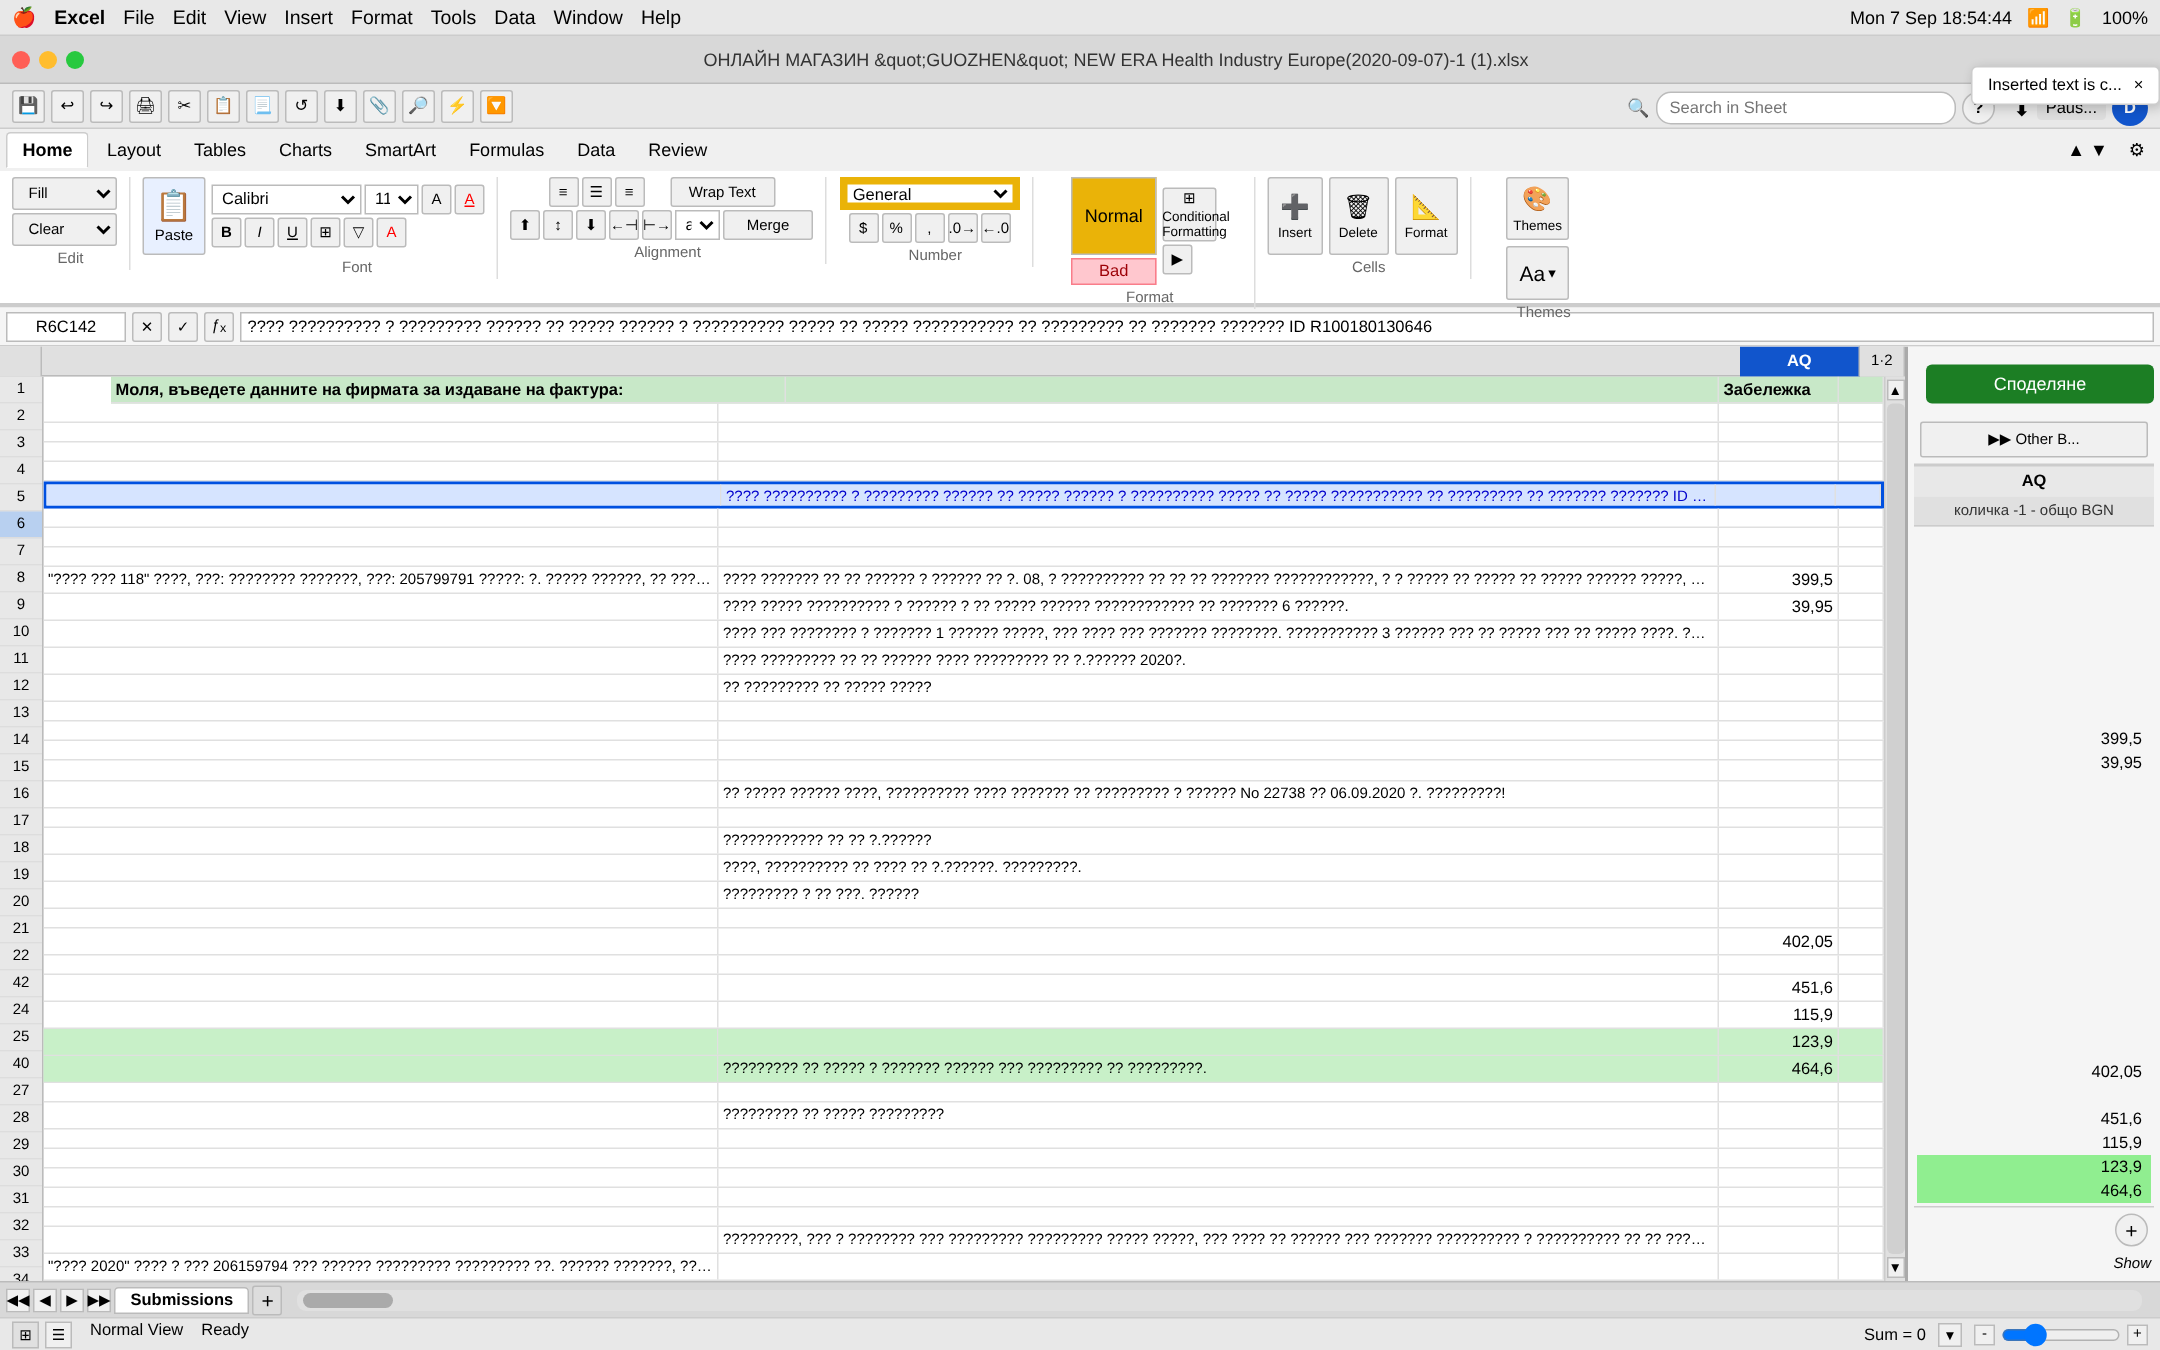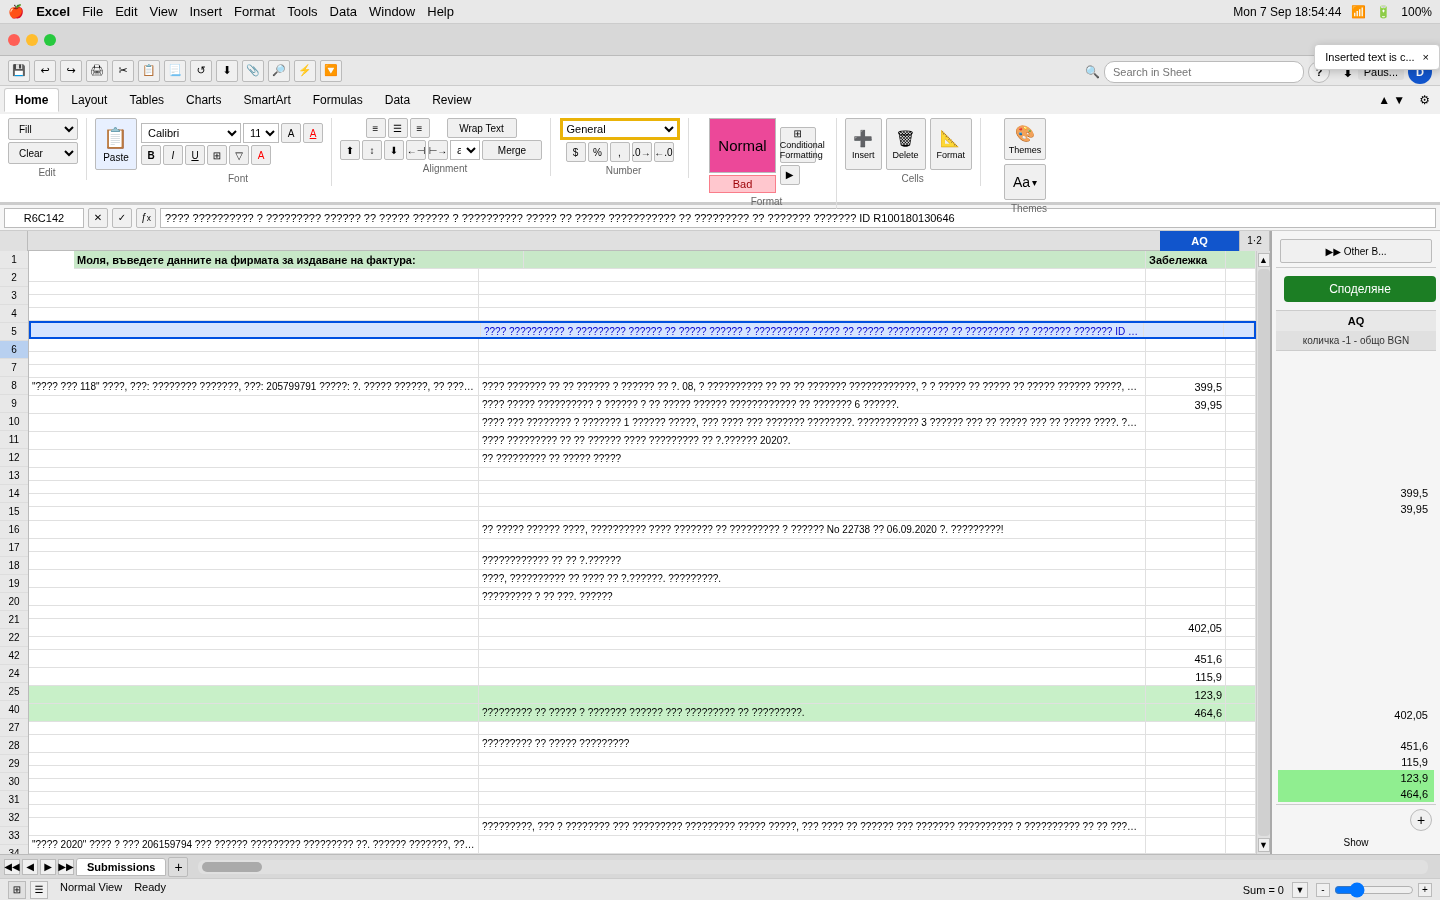--- a/index.html
+++ b/index.html
@@ -47,22 +47,22 @@
     .ribbon-group { display: flex; flex-direction: column; align-items: center; border-right: 1px solid #ddd; padding-right: 8px; padding-bottom: 16px; position: relative; min-width: 40px; }
     .ribbon-group-label { font-size: 10px; color: #666; position: absolute; bottom: 2px; left: 0; right: 0; text-align: center; }
     .ribbon-group-content { display: flex; gap: 2px; align-items: center; flex-wrap: wrap; }
 
     .rb-btn { height: 50px; padding: 2px 6px; background: #f0f0f0; border: 1px solid #bbb; border-radius: 2px; cursor: pointer; display: flex; flex-direction: column; align-items: center; justify-content: center; font-size: 10px; gap: 2px; min-width: 35px; }
     .rb-btn-small { height: 22px; padding: 1px 6px; background: #f0f0f0; border: 1px solid #bbb; border-radius: 2px; cursor: pointer; font-size: 10px; min-width: 50px; }
     .paste-large { height: 60px; width: 45px; background: #e8f0ff; border: 1px solid #bbb; border-radius: 2px; cursor: pointer; display: flex; flex-direction: column; align-items: center; justify-content: center; font-size: 10px; }
     .font-select { height: 20px; font-size: 11px; border: 1px solid #bbb; background: #fff; padding: 0 2px; }
 
     
-    .number-select { height: 22px; width: 120px; font-size: 11px; border: 3px solid #eab308; background: #fff; }
-    .cf-normal { background: #ec4899; border: 1px solid #bbb; padding: 18px 8px; font-size: 15px; cursor: pointer; }
+    .number-select { height: 22px; width: 120px; font-size: 11px; border: 5px solid #eab308; background: #fff; }
+    .cf-normal { background: #eab308; border: 1px solid #bbb; padding: 18px 8px; font-size: 12px; cursor: pointer; }
     .cf-bad { background: #ffc7ce; border: 1px solid #f97d8a; padding: 2px 8px; font-size: 11px; color: #9c0006; cursor: pointer; }
     .themes-btn { width: 36px; height: 36px; background: #f0f0f0; border: 1px solid #bbb; border-radius: 2px; cursor: pointer; display: flex; align-items: center; justify-content: center; font-size: 10px; }
 
     
     #formula-bar { height: 26px; display: flex; align-items: center; border-bottom: 1px solid #ccc; background: #f5f5f5; padding: 0 4px; gap: 4px; }
     #cell-ref { width: 80px; height: 20px; border: 1px solid #bbb; text-align: center; font-size: 11px; background: #fff; }
     #formula-icons { display: flex; gap: 4px; }
     #formula-input { flex: 1; height: 20px; border: 1px solid #bbb; font-size: 11px; background: #fff; padding: 0 4px; }
 
     
@@ -152,20 +152,21 @@
     </div>
 
     <div id="excel-window">
 
       <div id="title-bar">
         <div class="traffic-lights">
           <div class="traffic-light tl-red"></div>
           <div class="traffic-light tl-yellow"></div>
           <div class="traffic-light tl-green"></div>
         </div>
+        <div class="title">ОНЛАЙН МАГАЗИН &amp;quot;GUOZHEN&amp;quot; NEW ERA Health Industry Europe(2020-09-07)-1 (1).xlsx</div>
         <div class="right-controls" style="display:flex;align-items:center;gap:6px;">
           <div class="notif-area">
             <span>Inserted text is c...</span>
             <span class="notif-close">×</span>
           </div>
         </div>
       </div>
 
       <div id="quick-access" style="position:relative; padding-right: 240px;">
         <button class="qa-btn">💾</button>
@@ -682,26 +683,26 @@
             <div style="width:14px;background:#e0e0e0;border-left:1px solid #ccc;display:flex;flex-direction:column;align-items:center;padding:2px 0;">
               <button style="width:12px;height:14px;font-size:9px;border:1px solid #bbb;background:#f0f0f0;cursor:pointer;">▲</button>
               <div style="flex:1;width:12px;background:#d0d0d0;border-radius:4px;margin:2px 0;"></div>
               <button style="width:12px;height:14px;font-size:9px;border:1px solid #bbb;background:#f0f0f0;cursor:pointer;">▼</button>
             </div>
           </div>
         </div>
 
         <div id="right-sidebar" style="width:170px;background:#f5f5f5;border-left:2px solid #aaa;display:flex;flex-direction:column;overflow:hidden;">
 
+          <div style="padding:4px;">
+            <button id="share-button" style="background:#1c7e24;color:#fff;border:none;padding:6px 12px;border-radius:4px;font-size:12px;cursor:pointer;width:100%;">Споделяне</button>
+          </div>
+
           <div style="display:flex;align-items:center;gap:4px;padding:4px;border-bottom:1px solid #ccc;">
             <button class="sidebar-btn" style="font-size:10px;padding:2px 4px;flex:1;">▶▶ Other B...</button>
-          </div>
-
-          <div style="padding:4px;">
-            <button id="share-button" style="background:#1c7e24;color:#fff;border:none;padding:6px 12px;border-radius:4px;font-size:12px;cursor:pointer;width:100%;">Споделяне</button>
           </div>
 
           <div style="padding:4px;border-top:1px solid #ccc;background:#e8e8e8;">
             <div style="font-size:11px;font-weight:bold;text-align:center;">AQ</div>
           </div>
 
           <div style="padding:4px;background:#e0e0e0;border-bottom:1px solid #ccc;">
             <div style="font-size:10px;text-align:center;color:#333;">количка -1 - общо BGN</div>
           </div>
 
@@ -736,21 +737,21 @@
             <div style="height:18px;"></div>
             <div class="right-numbers" style="height:18px;text-align:right;font-size:11px;">451,6</div>
             <div class="right-numbers" style="height:18px;text-align:right;font-size:11px;">115,9</div>
             <div class="right-numbers highlighted-num" style="height:18px;text-align:right;font-size:11px;">123,9</div>
             <div class="right-numbers highlighted-num" style="height:18px;text-align:right;font-size:11px;">464,6</div>
           </div>
 
           <div style="padding:4px;display:flex;justify-content:flex-end;border-top:1px solid #ccc;">
             <button style="width:22px;height:22px;border:1px solid #bbb;background:#f0f0f0;border-radius:50%;font-size:14px;cursor:pointer;display:flex;align-items:center;justify-content:center;">+</button>
           </div>
-          <div style="padding:2px;font-size:10px;text-align:center;">
+          <div style="padding:2px;font-size:10px;text-align:right;font-style:italic;">
             <span>Show</span>
           </div>
         </div>
 
       </div>
 
       <div style="display:flex; flex-direction:column;">
 
         <div id="sheet-tabs">
 

